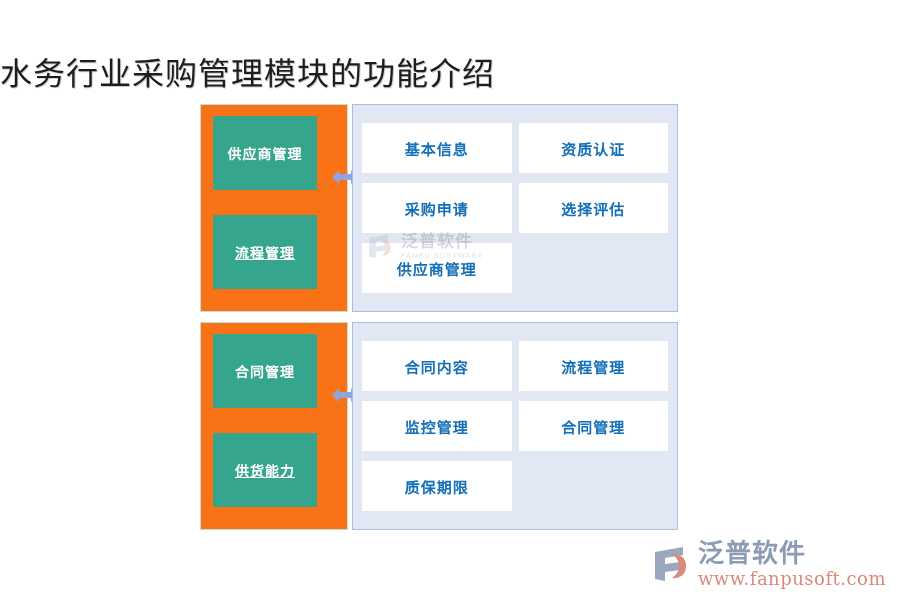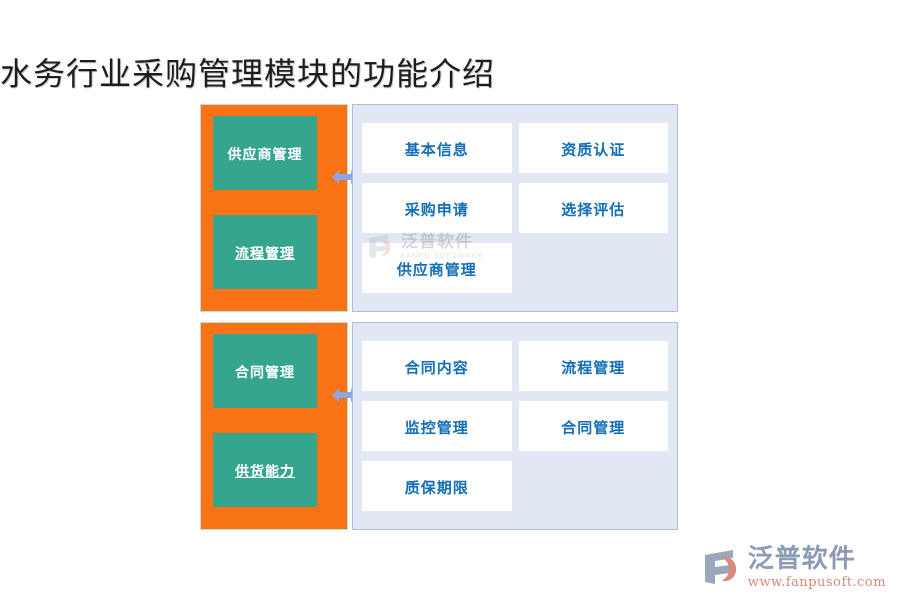--- a/index.html
+++ b/index.html
@@ -180,21 +180,21 @@
     flex-direction: column;
     line-height: 1;
   }
   #brand-logo .logo-cn {
     font-size: 26px;
     font-weight: bold;
     color: #8d9bb5;
     letter-spacing: 1px;
   }
   #brand-logo .logo-url {
-    font-size: 13px;
+    font-size: 18px;
     color: #d98a7a;
     letter-spacing: 0.5px;
     margin-top: 4px;
     font-family: "DejaVu Serif", "Liberation Serif", serif;
   }
 </style>
 </head>
 <body>
 
 <div id="slide">

